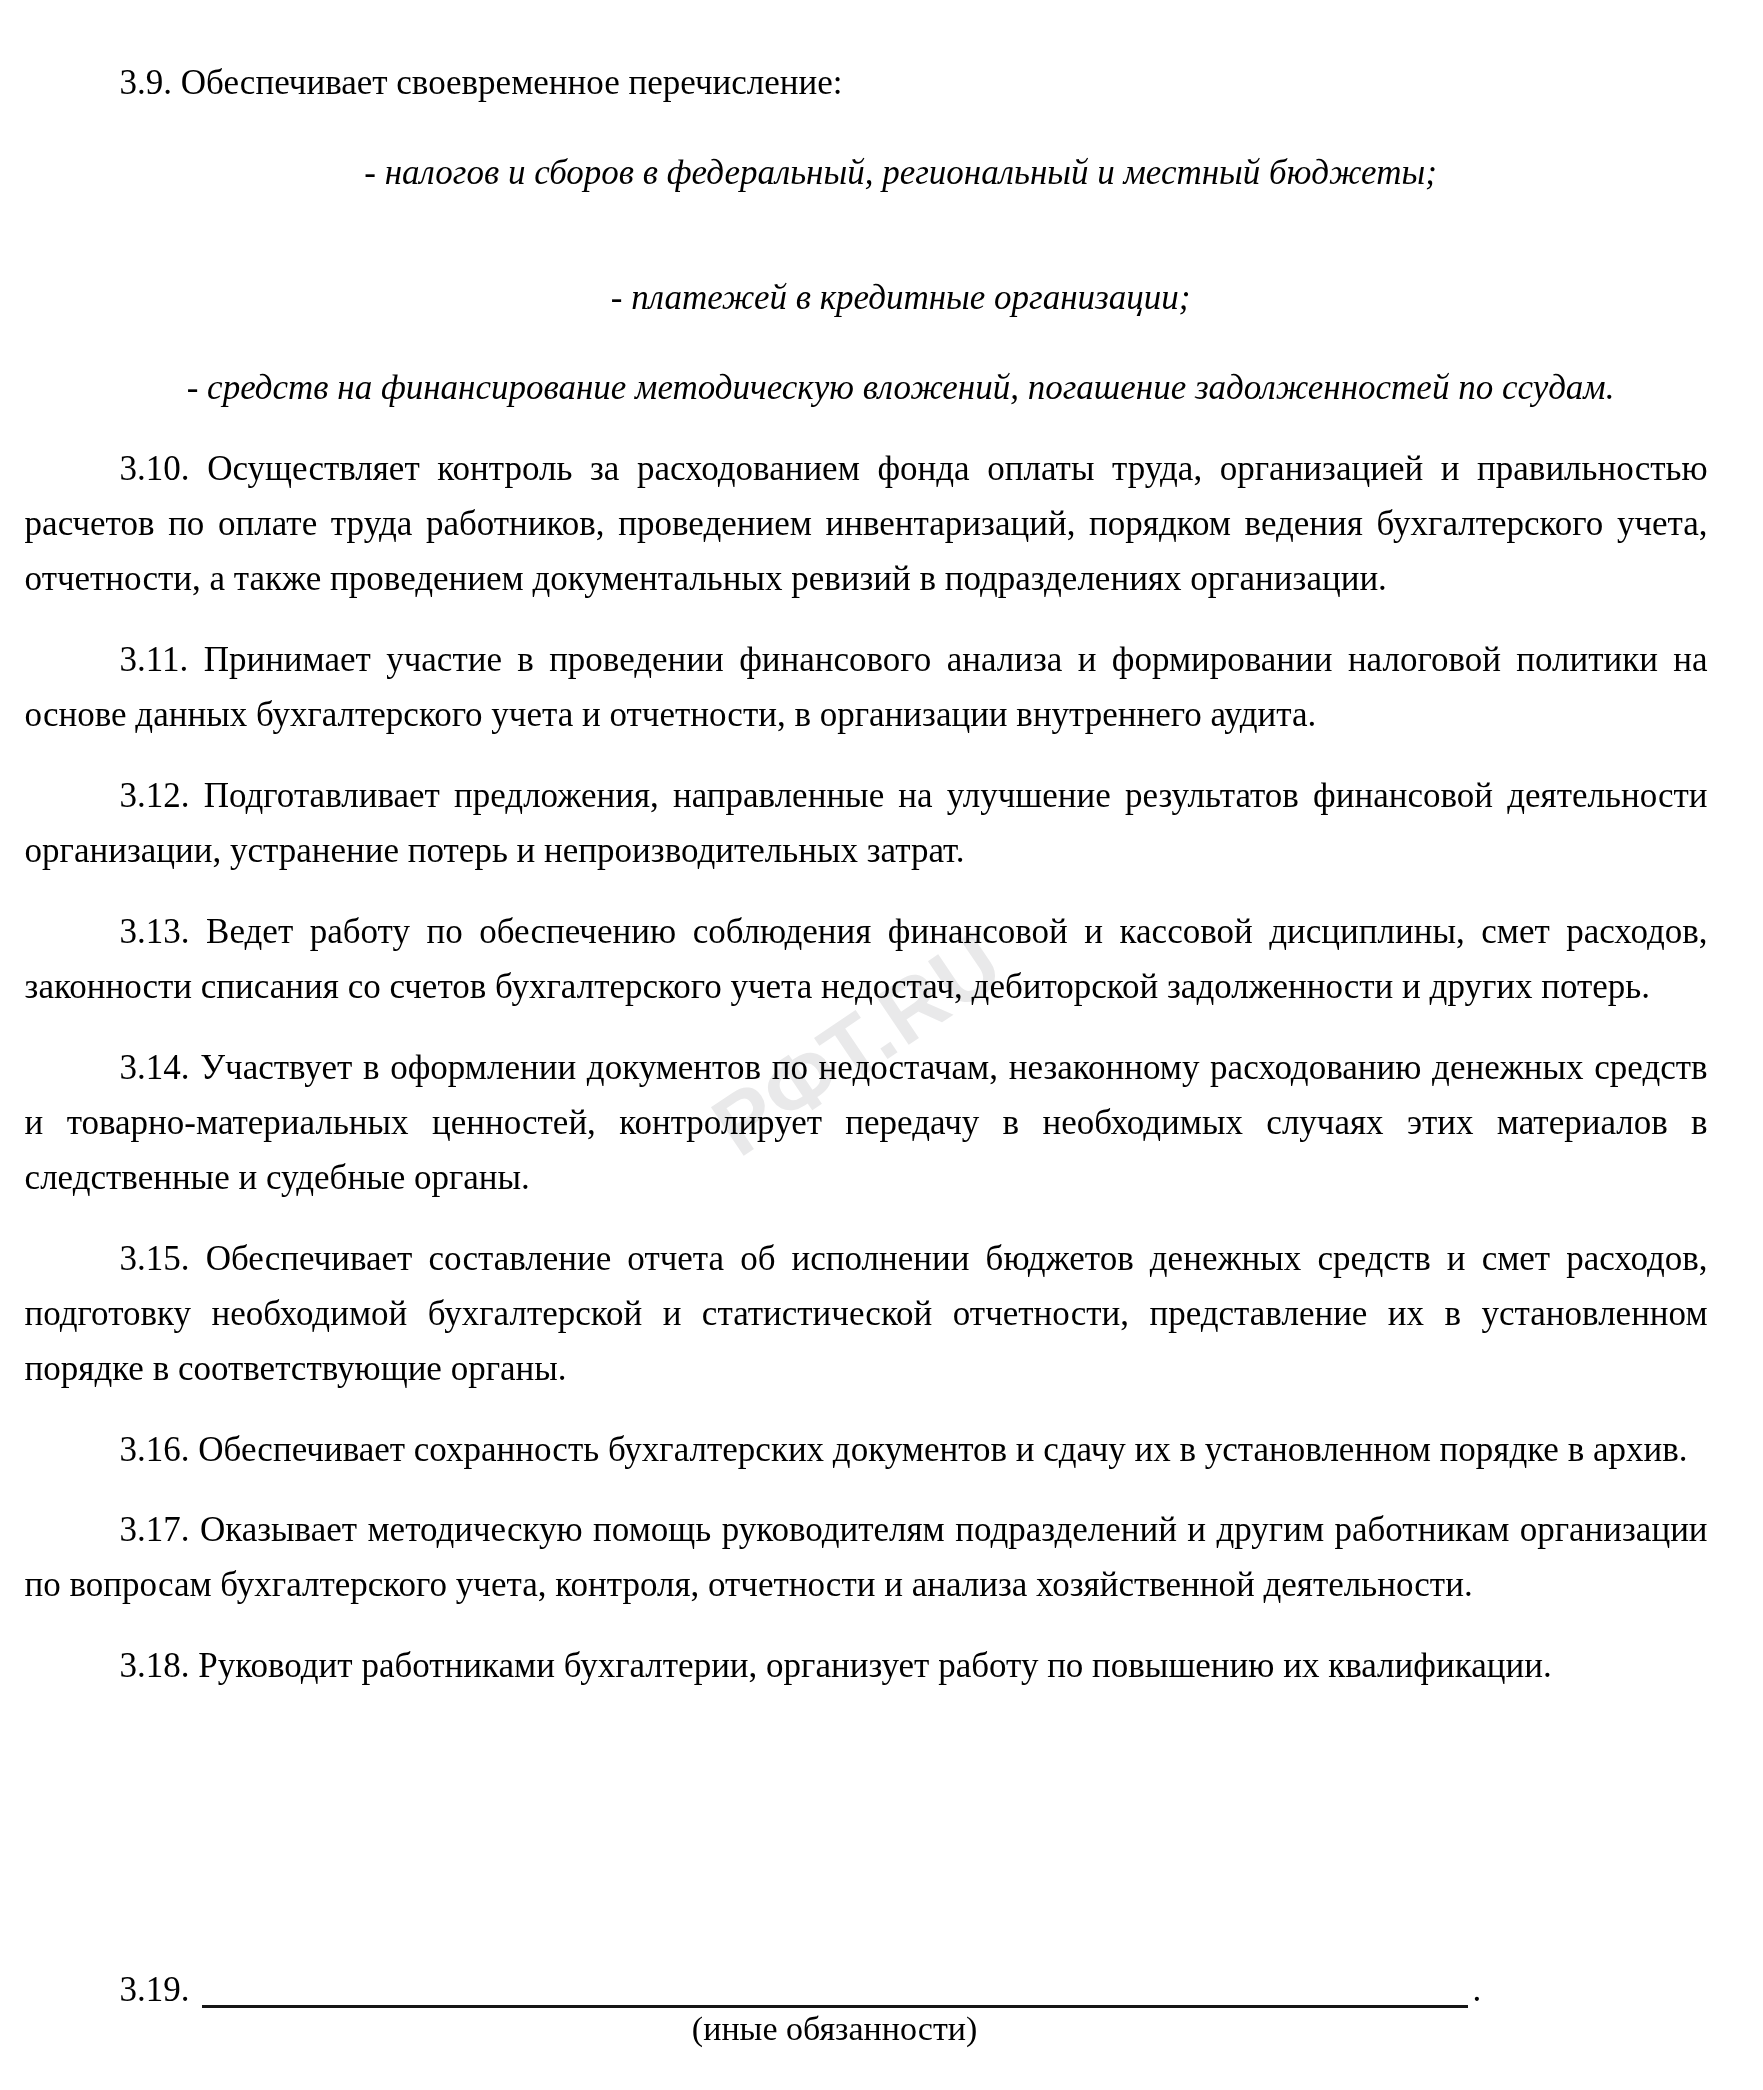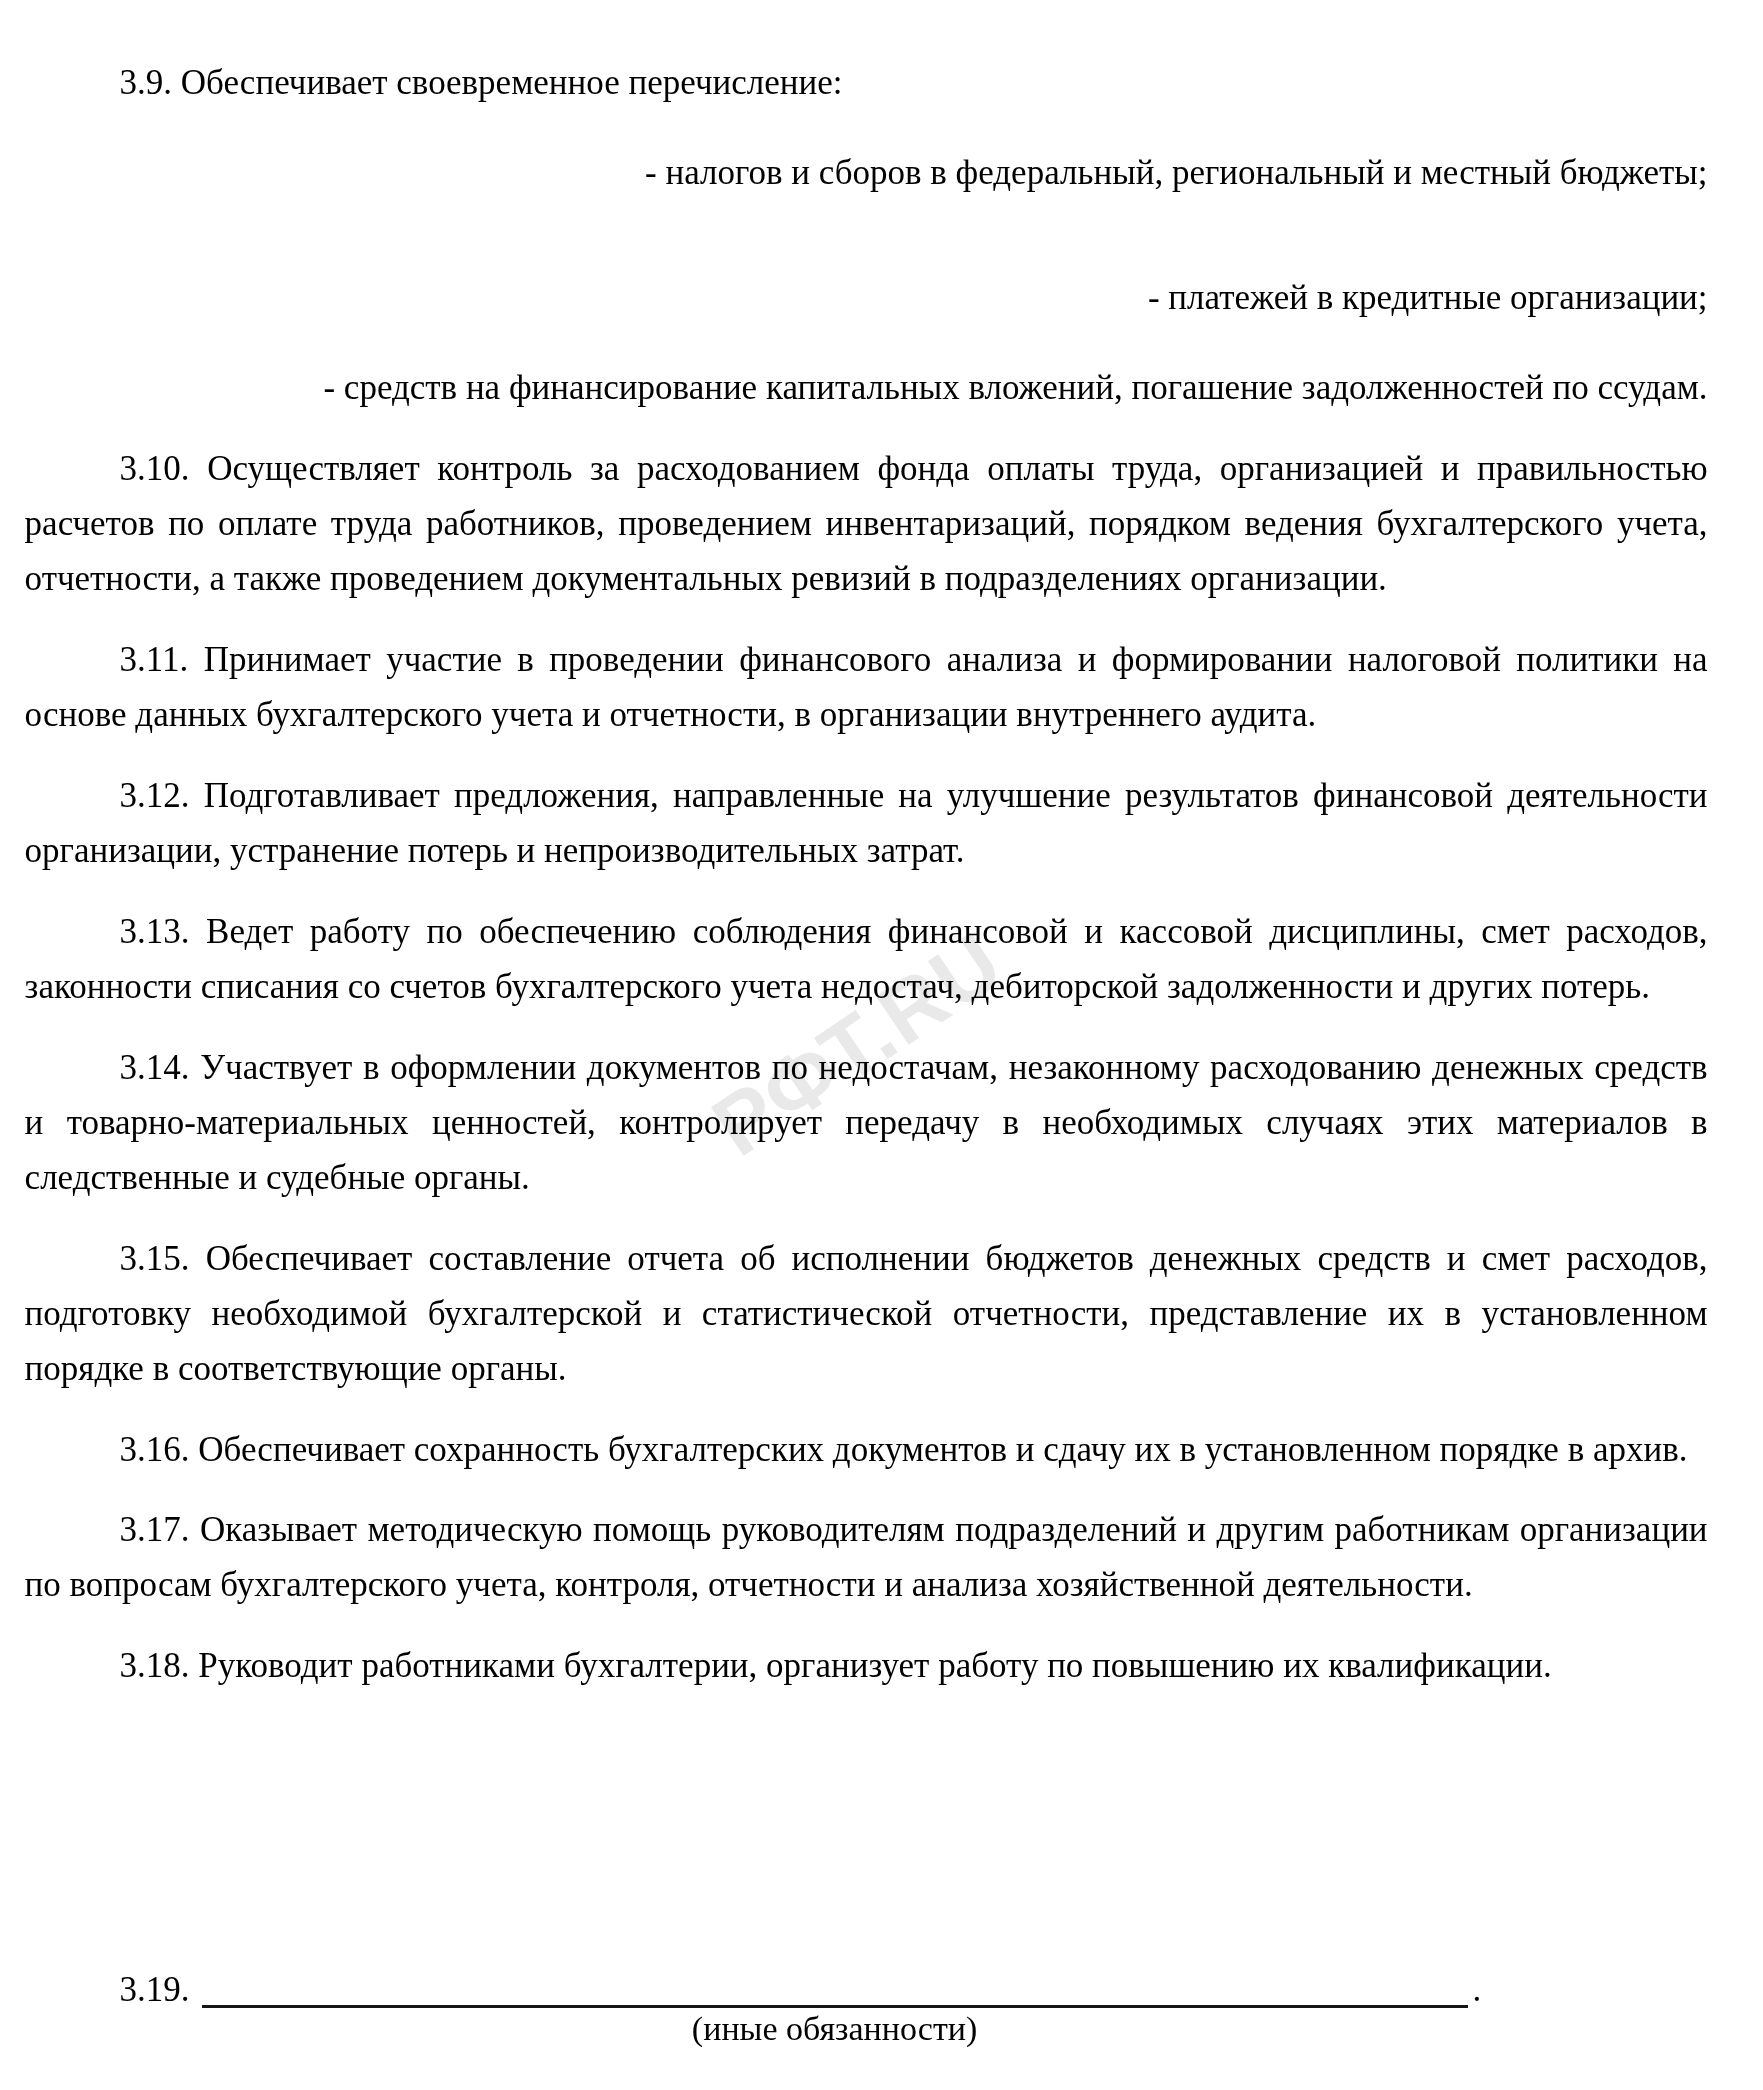--- a/index.html
+++ b/index.html
@@ -60,24 +60,25 @@
     text-justify: inter-word;
     font-size: 35px;
     line-height: 1.575;
     text-indent: 95px;
     -webkit-hyphens: none;
     hyphens: none;
   }
 
   p.bullet {
     margin: 0;
-    text-align: right;
+    text-align: center;
     font-size: 35px;
     line-height: 1.575;
     text-indent: 69px;
+    font-style: italic;
   }
 
   
   .sp-heading   { height: 39px; }
   .sp-bullet    { height: 35px; }
   .sp-para      { height: 25.6px; }
 
   
   .fill-block {
     position: absolute;
@@ -138,21 +139,21 @@
 
     <div class="sp-bullet"></div>
     <p class="bullet">- налогов и сборов в федеральный, региональный и местный бюджеты;</p>
 
     <div class="sp-bullet"></div>
 
     <div class="sp-bullet"></div>
     <p class="bullet">- платежей в кредитные организации;</p>
 
     <div class="sp-bullet"></div>
-    <p class="bullet">- средств на финансирование капитальных вложений, погашение задолженностей по ссудам.</p>
+    <p class="bullet">- средств на финансирование методическую вложений, погашение задолженностей по ссудам.</p>
 
     <div class="sp-para"></div>
     <p class="para">3.10. Осуществляет контроль за расходованием фонда оплаты труда, организацией и правильностью расчетов по оплате труда работников, проведением инвентаризаций, порядком ведения бухгалтерского учета, отчетности, а также проведением документальных ревизий в подразделениях организации.</p>
 
     <div class="sp-para"></div>
     <p class="para">3.11. Принимает участие в проведении финансового анализа и формировании налоговой политики на основе данных бухгалтерского учета и отчетности, в организации внутреннего аудита.</p>
 
     <div class="sp-para"></div>
     <p class="para">3.12. Подготавливает предложения, направленные на улучшение результатов финансовой деятельности организации, устранение потерь и непроизводительных затрат.</p>
 

